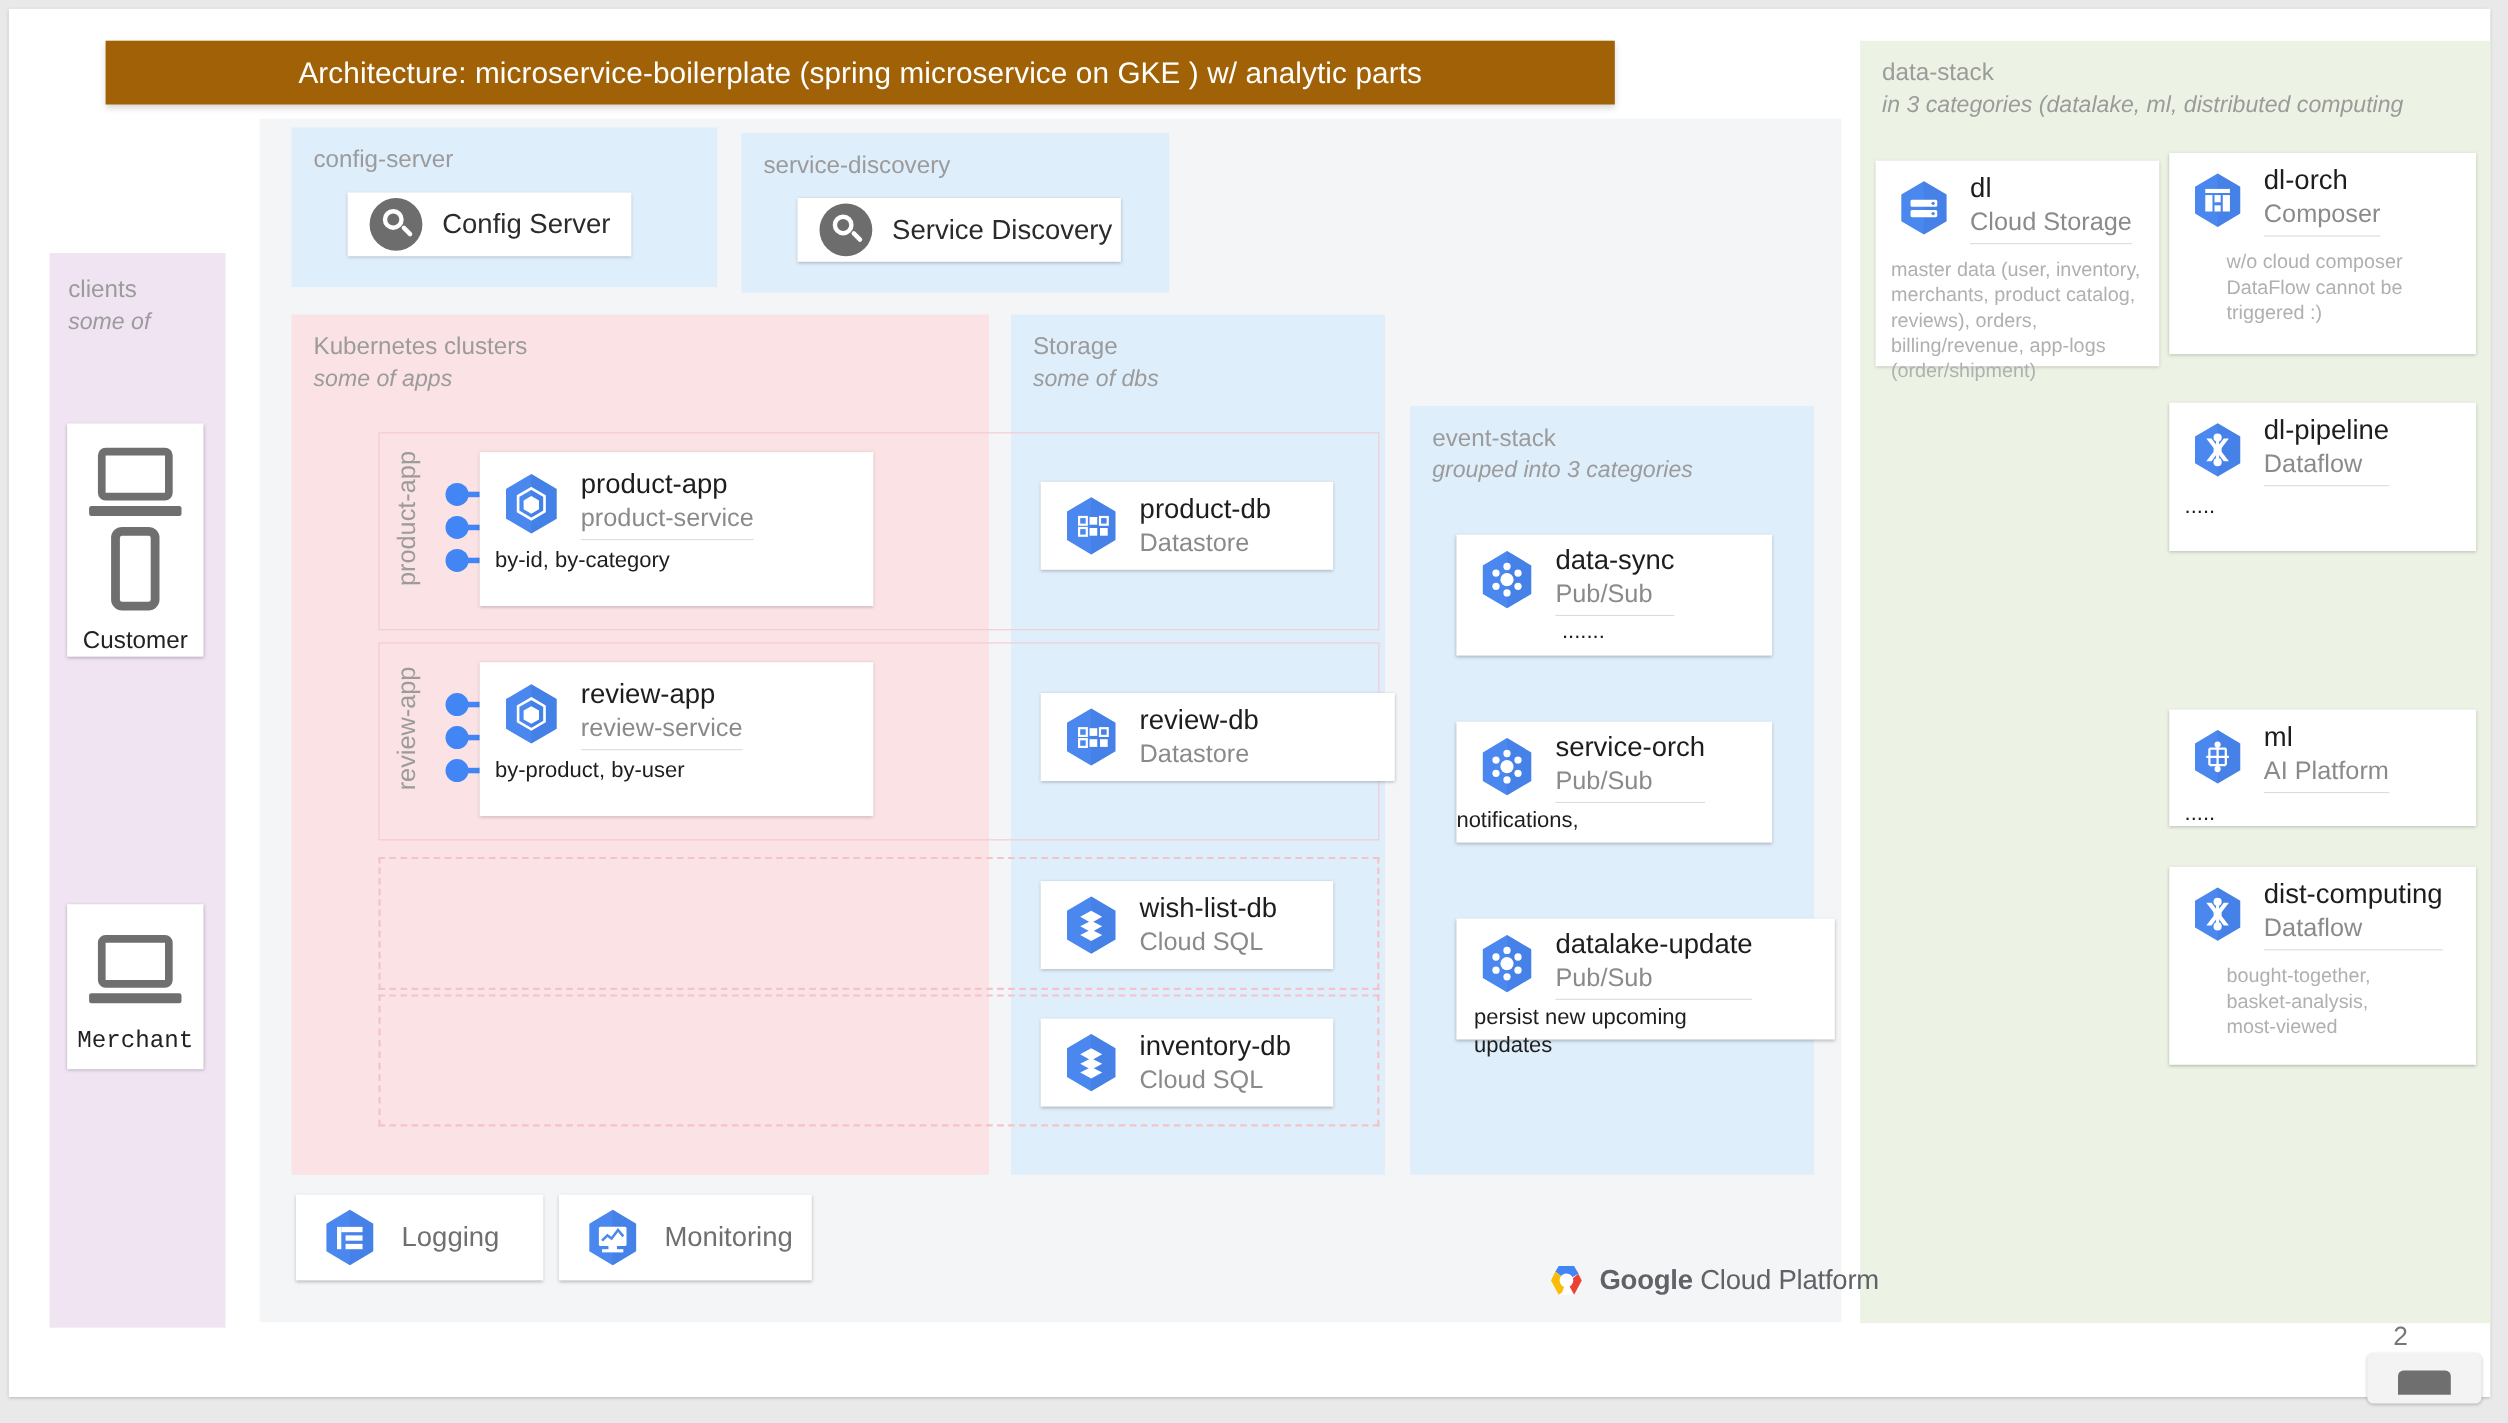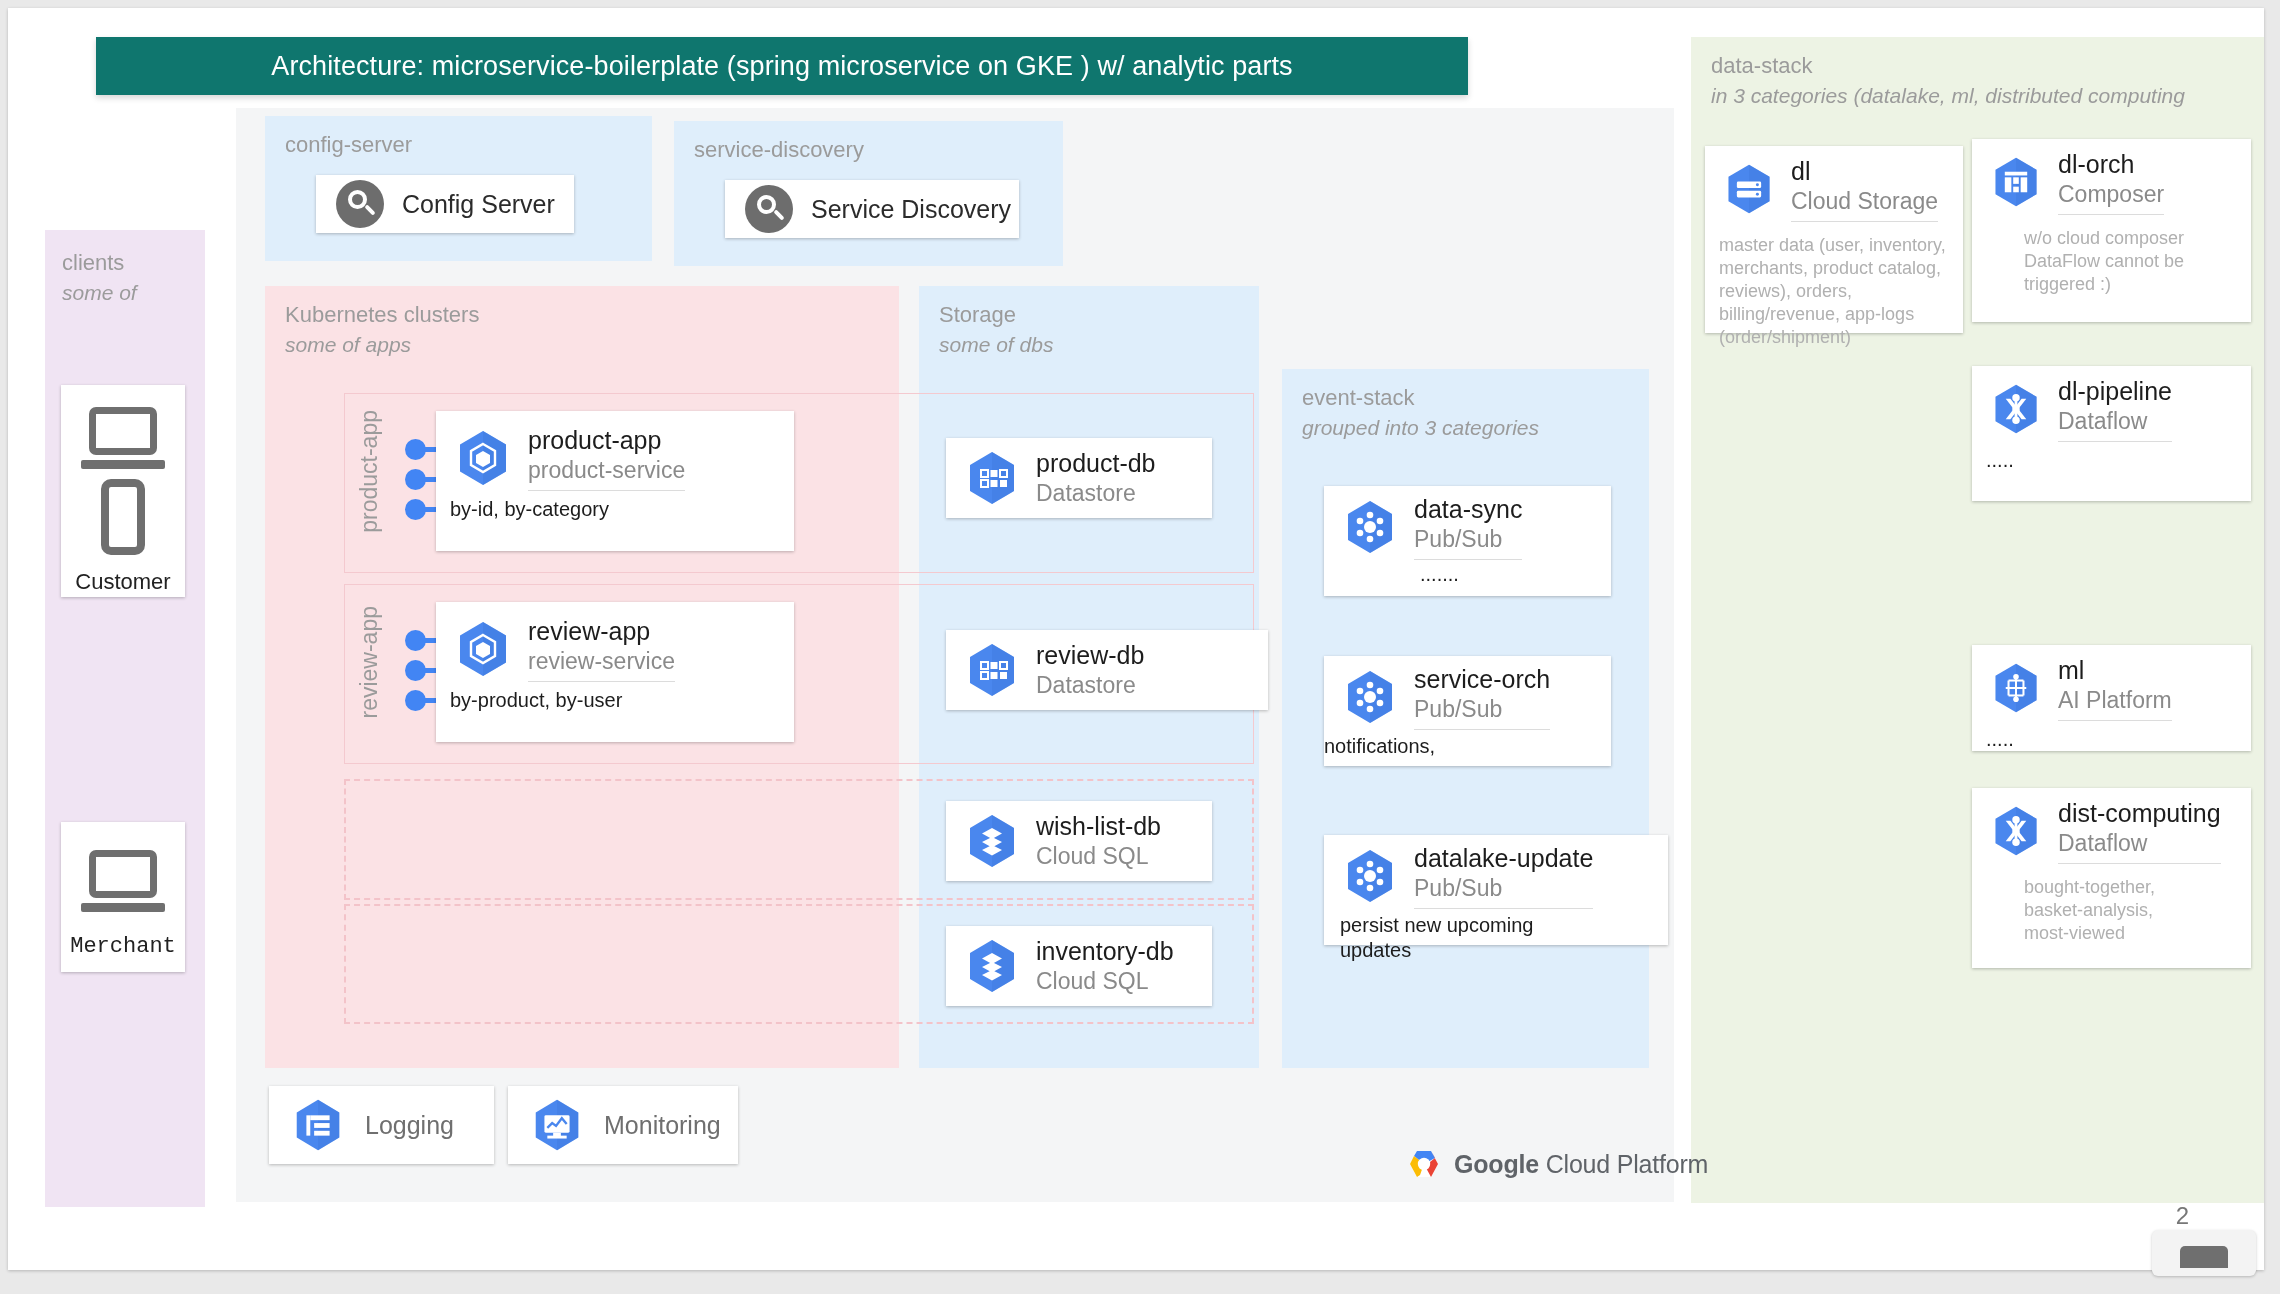--- a/index.html
+++ b/index.html
@@ -1,21 +1,21 @@
 <!DOCTYPE html>
 <html><head>
 <meta charset="utf-8">
 <style>
   html,body{margin:0;padding:0;background:#e9e9e9;}
   body{font-family:"Liberation Sans",sans-serif;}
   .page{position:relative;width:2280px;height:1294px;background:#e9e9e9;overflow:hidden;}
   .slide{position:absolute;left:8px;top:8px;width:2256px;height:1262px;background:#ffffff;box-shadow:0 1px 3px rgba(0,0,0,.22);}
 
   
-  .title-bar{position:absolute;left:88px;top:29px;width:1372px;height:58px;background:#0f766e;
+  .title-bar{position:absolute;left:88px;top:29px;width:1372px;height:58px;background:#a16207;
              box-shadow:0 3px 6px rgba(0,0,0,.16);}
   .title-bar span{display:block;text-align:center;color:#fff;font-size:27px;line-height:58px;letter-spacing:.1px;}
 
   
   .main-frame{position:absolute;left:228px;top:100px;width:1438px;height:1094px;background:#f4f5f6;}
 
   
   .clients{position:absolute;left:37px;top:222px;width:160px;height:977px;background:#f0e4f3;}
   .grp-title{color:#9b9b9b;font-size:22px;line-height:30px;}
   .grp-sub{color:#9b9b9b;font-size:21px;font-style:italic;line-height:29px;}

